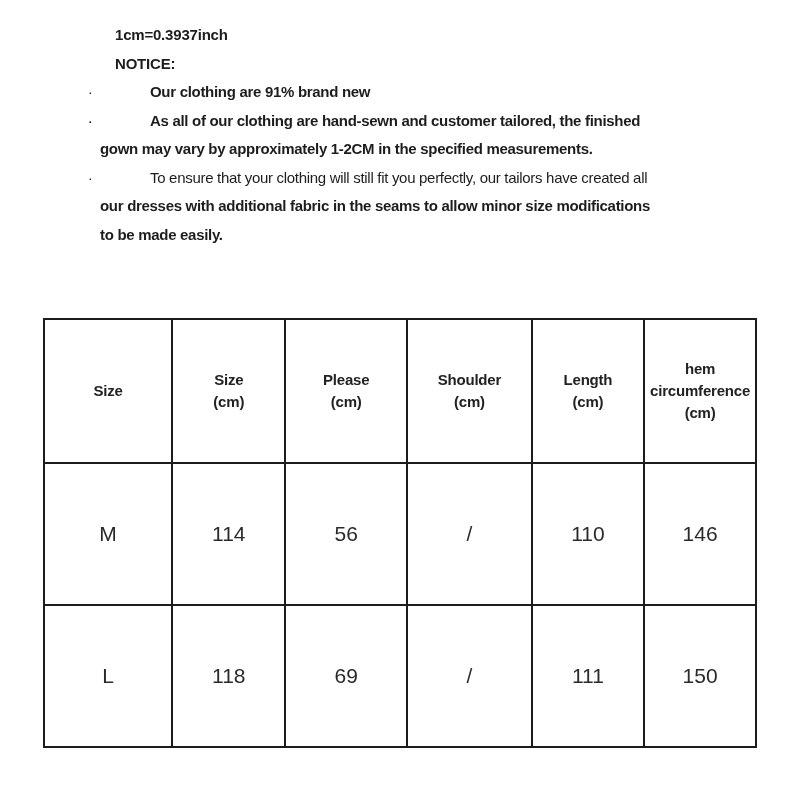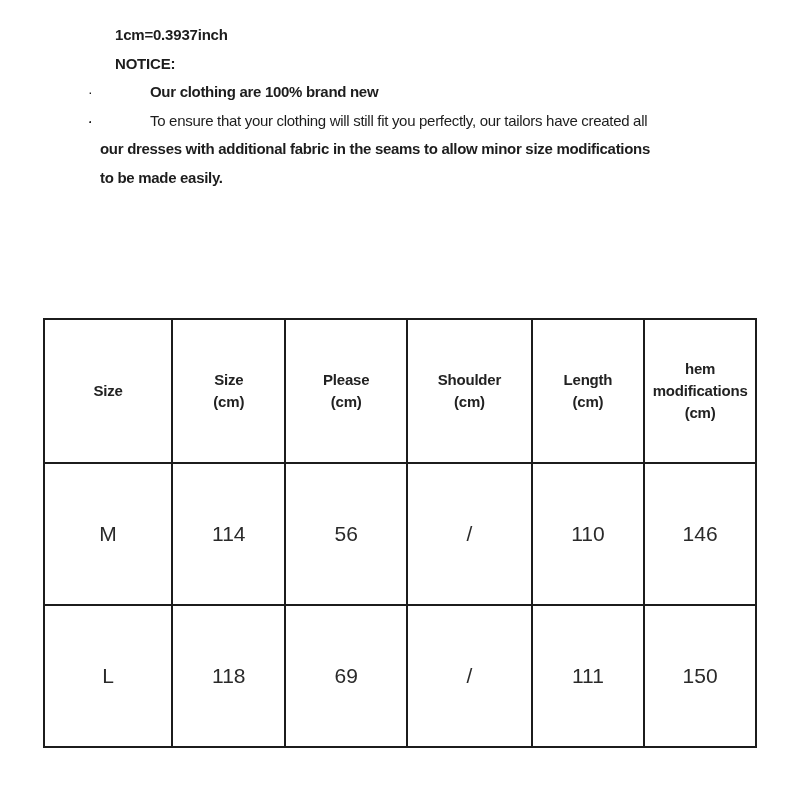--- a/index.html
+++ b/index.html
@@ -94,31 +94,31 @@
 </style>
 </head>
 <body>
 
 <div class="notice">
   <p class="conversion-line">1cm=0.3937inch</p>
   <p class="notice-title">NOTICE:</p>
 
   <p class="bullet-item">
     <span class="bullet">·</span>
-    <span class="seg-normal"></span><span class="seg-bold">Our clothing are 100% brand new</span>
+    <span class="seg-normal"></span><span class="seg-bold">Our clothing are 91% brand new</span>
   </p>
 
   <p class="bullet-item">
     <span class="bullet">·</span>
     <span class="seg-normal"></span>
   </p>
 
   <p class="bullet-item">
     <span class="bullet">·</span>
-    <span class="seg-normal"></span>
+    <span class="seg-normal"></span><span class="seg-bold">As all of our clothing are hand-sewn and customer tailored, the finished gown may vary by approximately 1-2CM in the specified measurements.</span>
   </p>
 
   <p class="bullet-item">
     <span class="bullet">·</span>
     <span class="seg-normal">To ensure that your clothing will still fit you perfectly, our tailors have created all </span><span class="seg-bold">our dresses with additional fabric in the seams to allow minor size modifications to be made easily.</span>
   </p>
 </div>
 
 <table class="size-table">
   <colgroup>
@@ -145,21 +145,21 @@
       </th>
       <th class="head-cell">
         <span class="col-name">Shoulder</span>
           <span class="col-unit">(cm)</span>
       </th>
       <th class="head-cell">
         <span class="col-name">Length</span>
           <span class="col-unit">(cm)</span>
       </th>
       <th class="head-cell">
-        <span class="col-name">hem modifications</span>
+        <span class="col-name">hem circumference</span>
           <span class="col-unit">(cm)</span>
       </th>
     </tr>
   </thead>
   <tbody>
     <tr>
       <td class="data-cell">M</td>
       <td class="data-cell">114</td>
       <td class="data-cell">56</td>
       <td class="data-cell">/</td>

